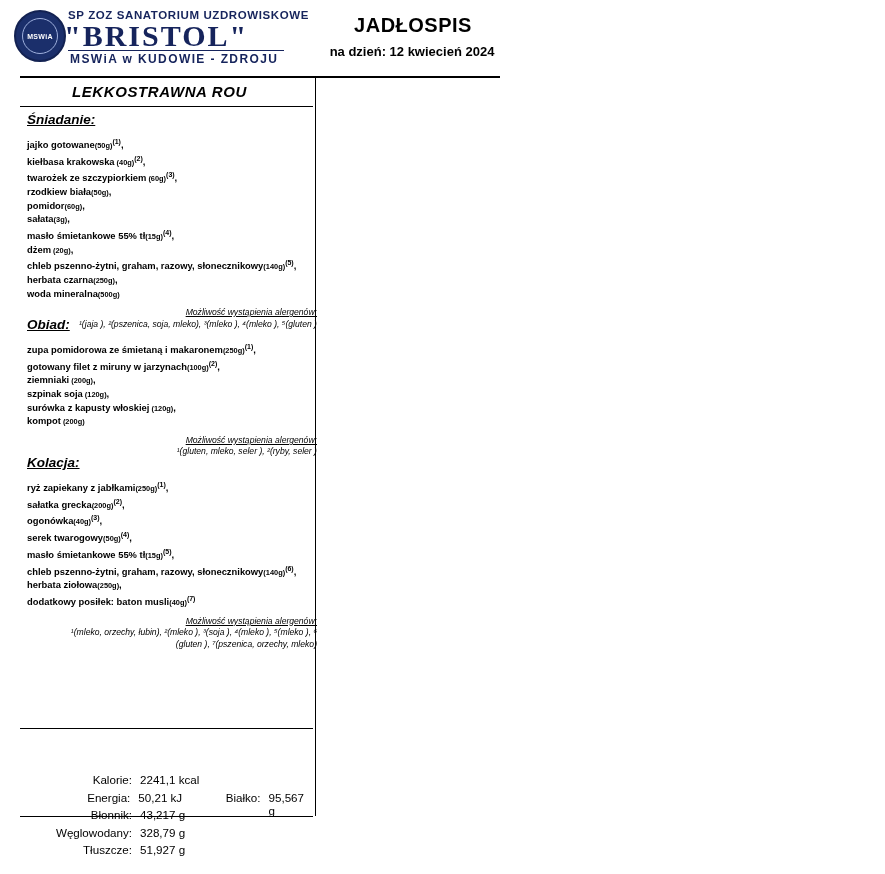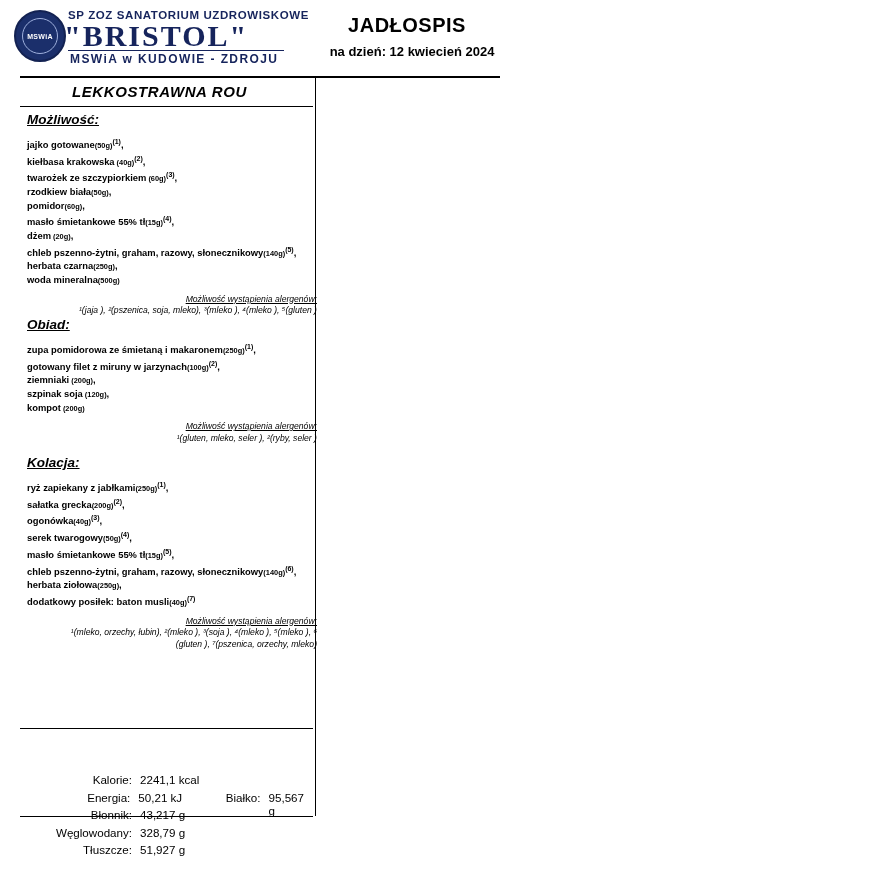--- a/index.html
+++ b/index.html
@@ -96,21 +96,21 @@
   .logo-rule {
     position: absolute;
     left: 56px;
     top: 42px;
     width: 216px;
     height: 1px;
     background: #16245c;
   }
   .doc-title {
     position: absolute;
-    left: 292px;
+    left: 298px;
     top: 14px;
     width: 230px;
     text-align: center;
     font-size: 20px;
     font-weight: bold;
     letter-spacing: 0.5px;
   }
   .doc-date {
     position: absolute;
     left: 276px;
@@ -273,42 +273,44 @@
   </div>
 
   <div class="rule-top"></div>
   <div class="diet-name">LEKKOSTRAWNA ROU</div>
   <div class="rule-under-diet"></div>
   <div class="vert-divider"></div>
   <div class="rule-bottom-a"></div>
   <div class="rule-bottom-b"></div>
 
   <div class="meal" id="meal-breakfast">
-      <div class="meal-title">Możliwość:</div>
+      <div class="meal-title">Śniadanie:</div>
       <div class="dish"><span>jajko gotowane</span><span class="gram">(50g)</span><sup>(1)</sup><span>,</span></div>
       <div class="dish"><span>kiełbasa krakowska</span><span class="gram"> (40g)</span><sup>(2)</sup><span>,</span></div>
       <div class="dish"><span>twarożek ze szczypiorkiem</span><span class="gram"> (60g)</span><sup>(3)</sup><span>,</span></div>
       <div class="dish"><span>rzodkiew biała</span><span class="gram">(50g)</span><span>,</span></div>
       <div class="dish"><span>pomidor</span><span class="gram">(60g)</span><span>,</span></div>
+      <div class="dish"><span>sałata</span><span class="gram">(3g)</span><span>,</span></div>
       <div class="dish"><span>masło śmietankowe 55% tł</span><span class="gram">(15g)</span><sup>(4)</sup><span>,</span></div>
       <div class="dish"><span>dżem</span><span class="gram"> (20g)</span><span>,</span></div>
       <div class="dish"><span>chleb pszenno-żytni, graham, razowy, słonecznikowy</span><span class="gram">(140g)</span><sup>(5)</sup><span>,</span></div>
       <div class="dish"><span>herbata czarna</span><span class="gram">(250g)</span><span>,</span></div>
       <div class="dish"><span>woda mineralna</span><span class="gram">(500g)</span></div>
       <div class="allergen-block">
         <div class="allergen-title">Możliwość wystąpienia alergenów:</div>
         <div class="allergen-line">¹(jaja ), ²(pszenica, soja,  mleko), ³(mleko ), ⁴(mleko ), ⁵(gluten  )</div>
       </div>
     </div>
   <div class="meal" id="meal-dinner">
       <div class="meal-title">Obiad:</div>
       <div class="dish"><span>zupa pomidorowa ze śmietaną i makaronem</span><span class="gram">(250g)</span><sup>(1)</sup><span>,</span></div>
       <div class="dish"><span>gotowany filet z miruny w jarzynach</span><span class="gram">(100g)</span><sup>(2)</sup><span>,</span></div>
       <div class="dish"><span>ziemniaki</span><span class="gram"> (200g)</span><span>,</span></div>
       <div class="dish"><span>szpinak soja</span><span class="gram"> (120g)</span><span>,</span></div>
+      <div class="dish"><span>surówka z kapusty włoskiej</span><span class="gram"> (120g)</span><span>,</span></div>
       <div class="dish"><span>kompot</span><span class="gram"> (200g)</span></div>
       <div class="allergen-block">
         <div class="allergen-title">Możliwość wystąpienia alergenów:</div>
         <div class="allergen-line">¹(gluten, mleko, seler ), ²(ryby, seler )</div>
       </div>
     </div>
   <div class="meal" id="meal-supper">
       <div class="meal-title">Kolacja:</div>
       <div class="dish"><span>ryż zapiekany z jabłkami</span><span class="gram">(250g)</span><sup>(1)</sup><span>,</span></div>
       <div class="dish"><span>sałatka grecka</span><span class="gram">(200g)</span><sup>(2)</sup><span>,</span></div>

